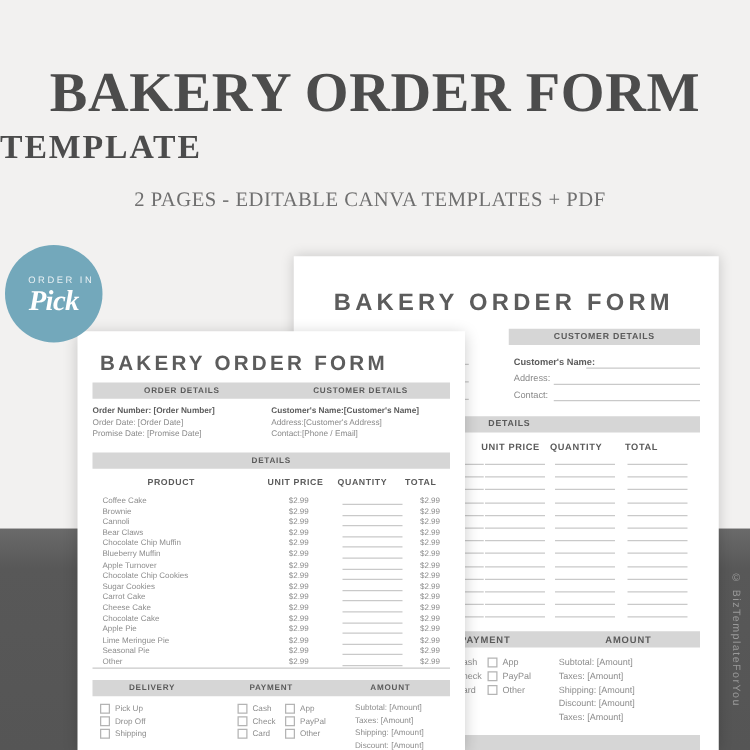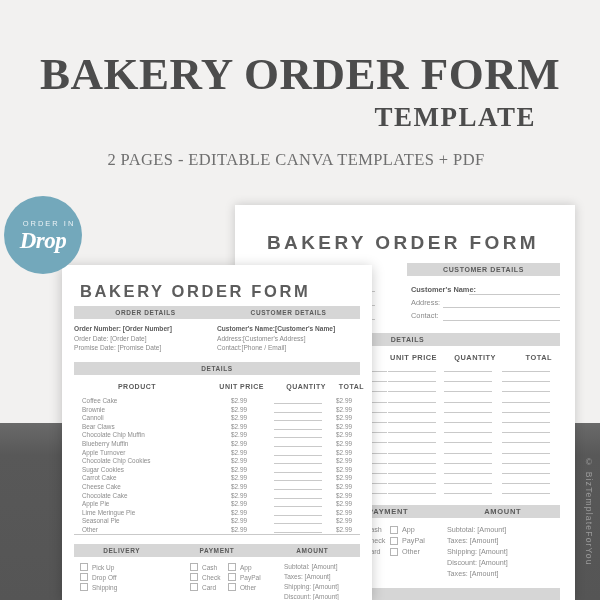--- a/index.html
+++ b/index.html
@@ -11,21 +11,21 @@
   #stage{position:absolute;inset:0;width:600px;height:600px;overflow:hidden;}
 
   
   .hero{position:absolute;left:0;top:0;width:600px;height:423px;background:#f2f1f0;}
   .hero-title{
     position:absolute;left:0;top:52px;width:600px;text-align:center;
     font-family:"Liberation Serif", serif;font-weight:bold;
     font-size:45px;letter-spacing:0.5px;color:#4c4c4c;line-height:1;
   }
   .hero-sub{
-    position:absolute;left:0;top:104px;width:536px;text-align:right;
+    position:absolute;left:0;top:104px;width:536px;text-align:left;
     font-family:"Liberation Serif", serif;font-weight:bold;
     font-size:27px;letter-spacing:1.5px;color:#4c4c4c;line-height:1;
   }
   .hero-note{
     position:absolute;left:0;top:152px;width:592px;text-align:center;
     font-family:"Liberation Serif", serif;font-weight:normal;
     font-size:16.5px;letter-spacing:0.4px;color:#6f6f6f;line-height:1;
   }
 
   
@@ -66,21 +66,21 @@
     background:#d6d6d6;display:flex;align-items:center;
   }
   .sec-head span{
     font-family:"Liberation Sans", sans-serif;font-weight:bold;color:#5a5a5a;
     text-align:center;flex:1;white-space:nowrap;
   }
   .fld{font-family:"Liberation Sans", sans-serif;color:#8a8a8a;white-space:nowrap;}
   .rule{background:#c9c9c9;height:1px;}
   .colhead{
     font-family:"Liberation Sans", sans-serif;font-weight:bold;color:#5a5a5a;
-    text-align:right;white-space:nowrap;
+    text-align:left;white-space:nowrap;
   }
   .prod{font-family:"Liberation Sans", sans-serif;color:#8d8d8d;white-space:nowrap;}
   .price{font-family:"Liberation Sans", sans-serif;color:#8d8d8d;text-align:center;white-space:nowrap;}
   .qline{background:#c9c9c9;height:1px;}
   .cbrow{display:flex;align-items:center;font-family:"Liberation Sans", sans-serif;color:#8d8d8d;white-space:nowrap;}
   .cb{width:6px;height:6px;border:1px solid #b4b4b4;margin-right:4px;display:inline-block;background:#fff;}
   .amt{font-family:"Liberation Sans", sans-serif;color:#8d8d8d;white-space:nowrap;}
 
   
   #backdoc{left:235px;top:205px;width:340px;height:395px;
@@ -381,18 +381,18 @@
     <div id="front-amounts">
         <div class="amt" style="position:absolute;left:222px;top:298px;font-size:6.5px;">Subtotal: [Amount]</div>
         <div class="amt" style="position:absolute;left:222px;top:308px;font-size:6.5px;">Taxes: [Amount]</div>
         <div class="amt" style="position:absolute;left:222px;top:318px;font-size:6.5px;">Shipping: [Amount]</div>
         <div class="amt" style="position:absolute;left:222px;top:328px;font-size:6.5px;">Discount: [Amount]</div>
       </div>
   </div>
 
   <div class="canva-badge">
     <div class="made">ORDER IN</div>
-    <div class="word">Drop</div>
+    <div class="word">Pick</div>
   </div>
 
   <div class="watermark">© BizTemplateForYou</div>
 
 </div>
 
 </body></html>

